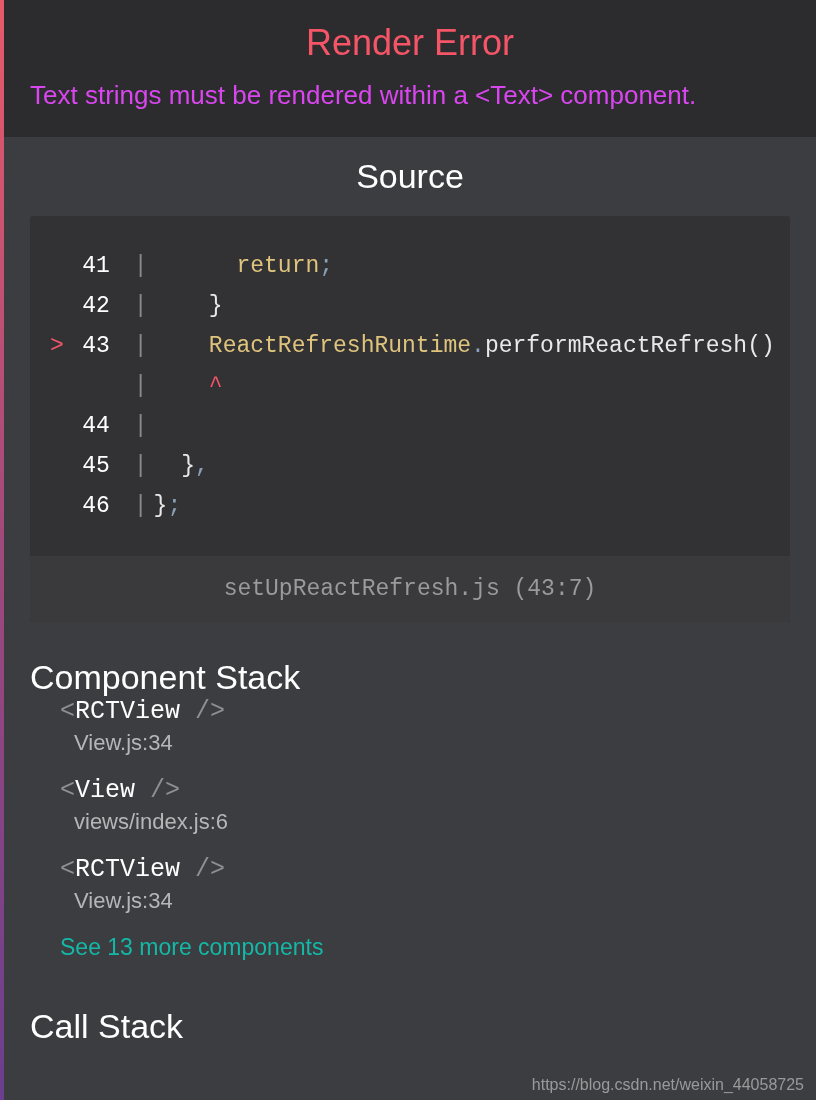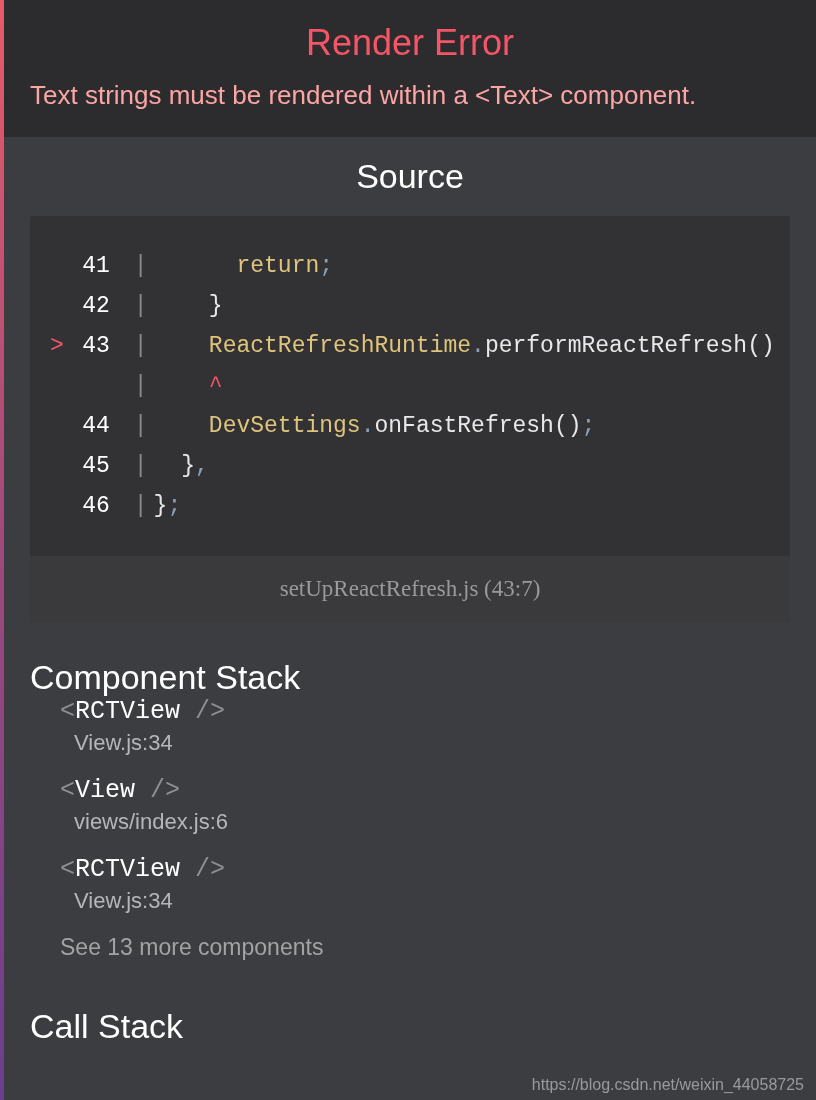--- a/index.html
+++ b/index.html
@@ -31,21 +31,21 @@
       padding: 22px 26px 26px 26px;
     }
     .error-title {
       color: #f55567;
       font-size: 36px;
       font-weight: 400;
       margin-bottom: 16px;
       text-align: center;
     }
     .error-message {
-      color: #fca5a5;
+      color: #d946ef;
       font-size: 26px;
       font-weight: 400;
     }
     .section {
       padding: 20px 26px 10px 26px;
     }
     .section-title {
       color: #ffffff;
       font-size: 34px;
       font-weight: 400;
@@ -87,21 +87,21 @@
     .code-text {
       flex: 1;
     }
     .tk-white { color: #e8e8e8; }
     .tk-yellow { color: #dfc47d; margin-top: 23px; }
     .tk-punc { color: #88a1b8; }
     .tk-caret { color: #f55567; }
     .file-location {
       background: #3a3a3c;
       color: #9a9a9c;
-      font-family: Liberation Serif, serif;
+      font-family: Liberation Mono, monospace;
       font-size: 23px;
       text-align: center;
       padding: 20px 10px;
     }
     .component-section {
       padding: 26px 26px 10px 26px;
     }
     .component-title {
       color: #ffffff;
       font-size: 34px;
@@ -119,21 +119,21 @@
     .comp-name { color: #ffffff; font-weight: 500; }
     .comp-close { color: #8f8f92; }
     .comp-loc {
       color: #b6b6b8;
       font-size: 22px;
       font-family: -apple-system, BlinkMacSystemFont, "Segoe UI", sans-serif;
       margin-top: 4px;
       padding-left: 14px;
     }
     .see-more {
-      color: #a3a3a3;
+      color: #14b8a6;
       font-size: 23px;
       font-family: -apple-system, BlinkMacSystemFont, "Segoe UI", sans-serif;
       padding-left: 30px;
       margin-top: 10px;
       cursor: pointer;
     }
     .call-stack-section {
       padding: 36px 26px 0 26px;
     }
     .call-stack-title {
@@ -162,21 +162,21 @@
   </div>
 
   <div class="section">
     <h2 class="section-title">Source</h2>
     <div class="code-block">
       <div class="code-lines" id="code-lines">
           <div class="code-line"><span class="marker">  </span><span class="line-num">41</span><span class="pipe"> |</span><span class="code-text"><span class="tk-white">      </span><span class="tk-yellow">return</span><span class="tk-punc">;</span></span></div>
           <div class="code-line"><span class="marker">  </span><span class="line-num">42</span><span class="pipe"> |</span><span class="code-text"><span class="tk-white">    }</span></span></div>
           <div class="code-line"><span class="marker">&gt; </span><span class="line-num">43</span><span class="pipe"> |</span><span class="code-text"><span class="tk-white">    </span><span class="tk-yellow">ReactRefreshRuntime</span><span class="tk-punc">.</span><span class="tk-white">performReactRefresh()</span></span></div>
           <div class="code-line"><span class="marker">  </span><span class="line-num"></span><span class="pipe"> |</span><span class="code-text"><span class="tk-white">    </span><span class="tk-caret">^</span></span></div>
-          <div class="code-line"><span class="marker">  </span><span class="line-num">44</span><span class="pipe"> |</span><span class="code-text"><span class="tk-white">    </span><span class="tk-yellow">DevSettings</span><span class="tk-punc">.</span><span class="tk-white">onFastRefresh()</span><span class="tk-punc">;</span></span></div>
+          <div class="code-line"><span class="marker">  </span><span class="line-num">44</span><span class="pipe"> |</span></div>
           <div class="code-line"><span class="marker">  </span><span class="line-num">45</span><span class="pipe"> |</span><span class="code-text"><span class="tk-white">  }</span><span class="tk-punc">,</span></span></div>
           <div class="code-line"><span class="marker">  </span><span class="line-num">46</span><span class="pipe"> |</span><span class="code-text"><span class="tk-white">}</span><span class="tk-punc">;</span></span></div>
         </div>
       <div class="file-location">setUpReactRefresh.js (43:7)</div>
     </div>
   </div>
 
   <div class="component-section">
     <h2 class="component-title">Component Stack</h2>
     <div id="comp-stack">

